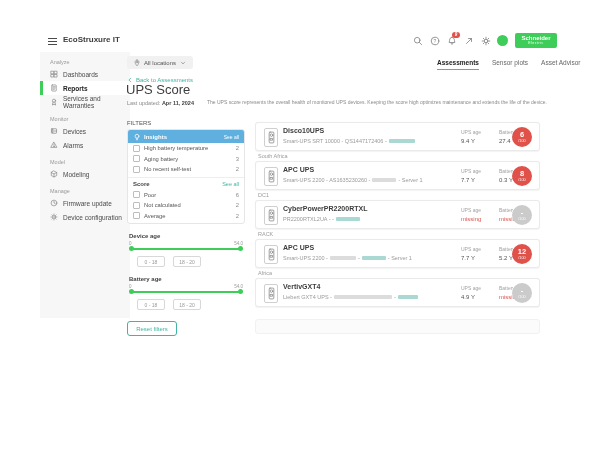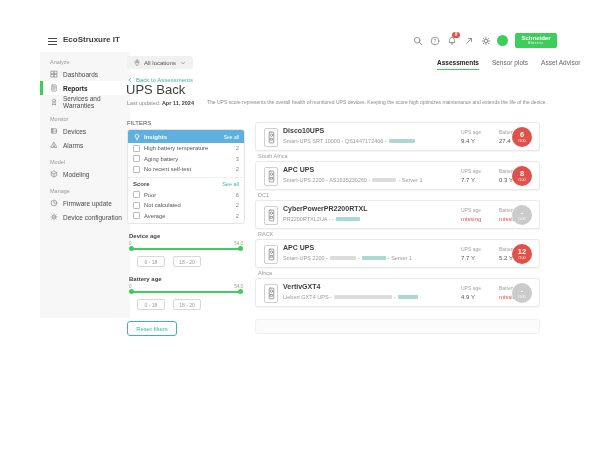--- a/index.html
+++ b/index.html
@@ -257,21 +257,21 @@
 
   <a id="backlink">
     <span class="icon">
         <svg viewBox="0 0 10 10">
           <polyline points="6,2.8 3.6,5 6,7.2"></polyline>
         </svg>
       </span>
     <span>Back to Assessments</span>
   </a>
 
-  <h1 id="pagetitle">UPS Back</h1>
+  <h1 id="pagetitle">UPS Score</h1>
 
   <div id="meta">
     <span>Last updated:</span>
     <b>Apr 11, 2024</b>
   </div>
 
   <p id="desc">The UPS score represents the overall health of monitored UPS devices. Keeping the score high optimizes maintenance and extends the life of the device.</p>
 
   <aside id="filters">
     <div class="f-title">FILTERS</div>

